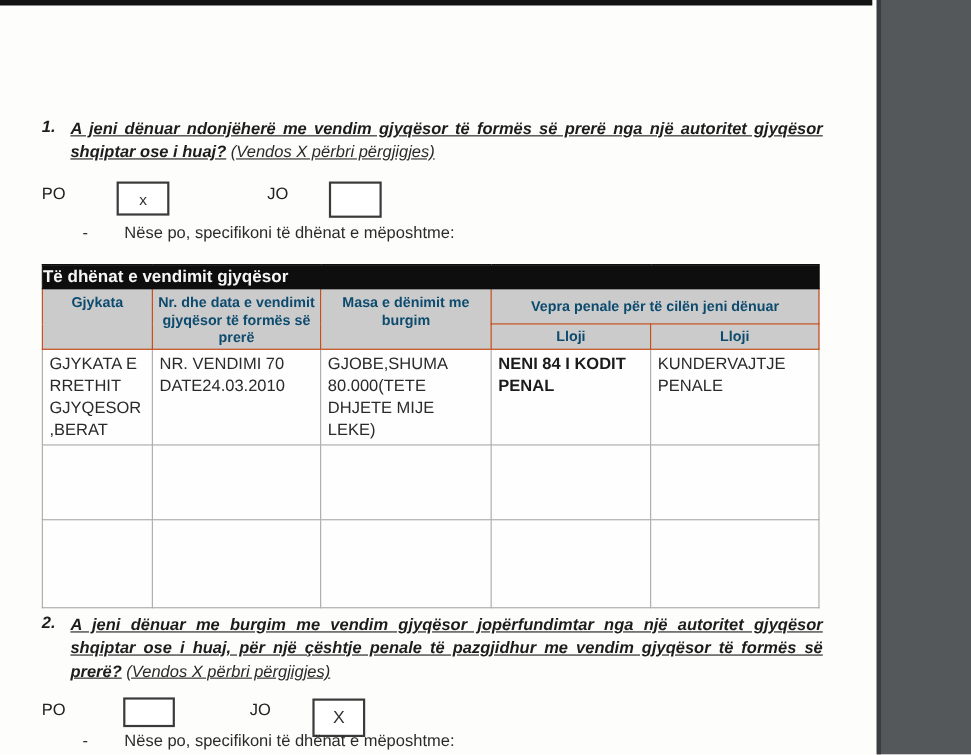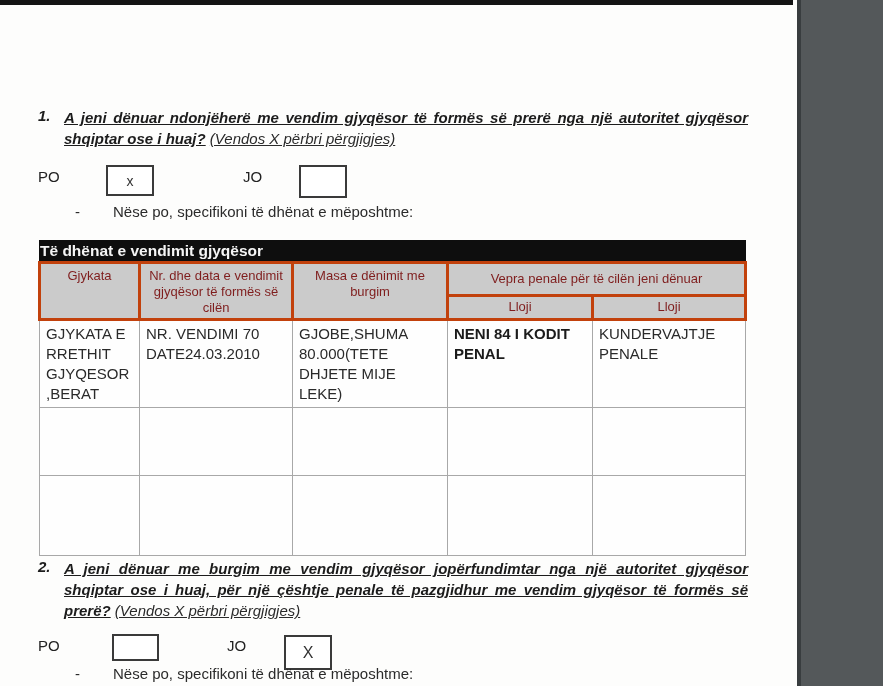--- a/index.html
+++ b/index.html
@@ -51,22 +51,22 @@
   .decision-table col.c2 { width: 153px; }
   .decision-table col.c3 { width: 155px; }
   .decision-table col.c4 { width: 145px; }
   .decision-table col.c5 { width: 153px; }
   .decision-table td, .decision-table th { border: 1px solid #9b9b9b; }
   .decision-table .title-cell {
     background: #0e0e0e; color: #f5f5f5; font-weight: bold; font-size: 15.5px;
     height: 22px; border: 1px solid #0e0e0e;
   }
   .decision-table th {
-    background: #cbcbcb; color: #7f1d1d; font-weight: normal; font-size: 13px;
-    line-height: 16px; border: 3px solid #c2410c; padding: 2px 4px;
+    background: #cbcbcb; color: #0c4a6e; font-weight: bold; font-size: 13px;
+    line-height: 16px; border: 1px solid #c2410c; padding: 2px 4px;
   }
   .decision-table th.va-top { vertical-align: top; padding-top: 4px; }
   .decision-table tr.hdr-main { height: 31px; }
   .decision-table tr.hdr-sub { height: 22px; }
   .decision-table td.data-cell {
     vertical-align: top; text-align: left; padding: 3px 6px;
     font-size: 15px; line-height: 20px; color: #2a2a2a;
     border: 1px solid #a8a8a8; background: #fefefe; margin-top: 20px;
   }
   .decision-table td.neni-cell { font-weight: 600; color: #1b1b1b; }
@@ -109,21 +109,21 @@
         <col class="c3">
         <col class="c4">
         <col class="c5">
     </colgroup>
     <tbody>
         <tr>
       <td class="title-cell" colspan="5">Të dhënat e vendimit gjyqësor</td>
     </tr>
     <tr class="hdr-main">
       <th class="va-top" rowspan="2">Gjykata</th>
-      <th class="va-top" rowspan="2">Nr. dhe data e vendimit gjyqësor të formës së cilën</th>
+      <th class="va-top" rowspan="2">Nr. dhe data e vendimit gjyqësor të formës së prerë</th>
       <th class="va-top" rowspan="2">Masa e dënimit me burgim</th>
       <th colspan="2">Vepra penale për të cilën jeni dënuar</th>
     </tr>
     <tr class="hdr-sub">
       <th>Lloji</th>
       <th>Lloji</th>
     </tr>
     <tr class="row-1">
       <td class="data-cell">GJYKATA E RRETHIT GJYQESOR ,BERAT</td>
       <td class="data-cell">NR. VENDIMI 70 DATE24.03.2010</td>

